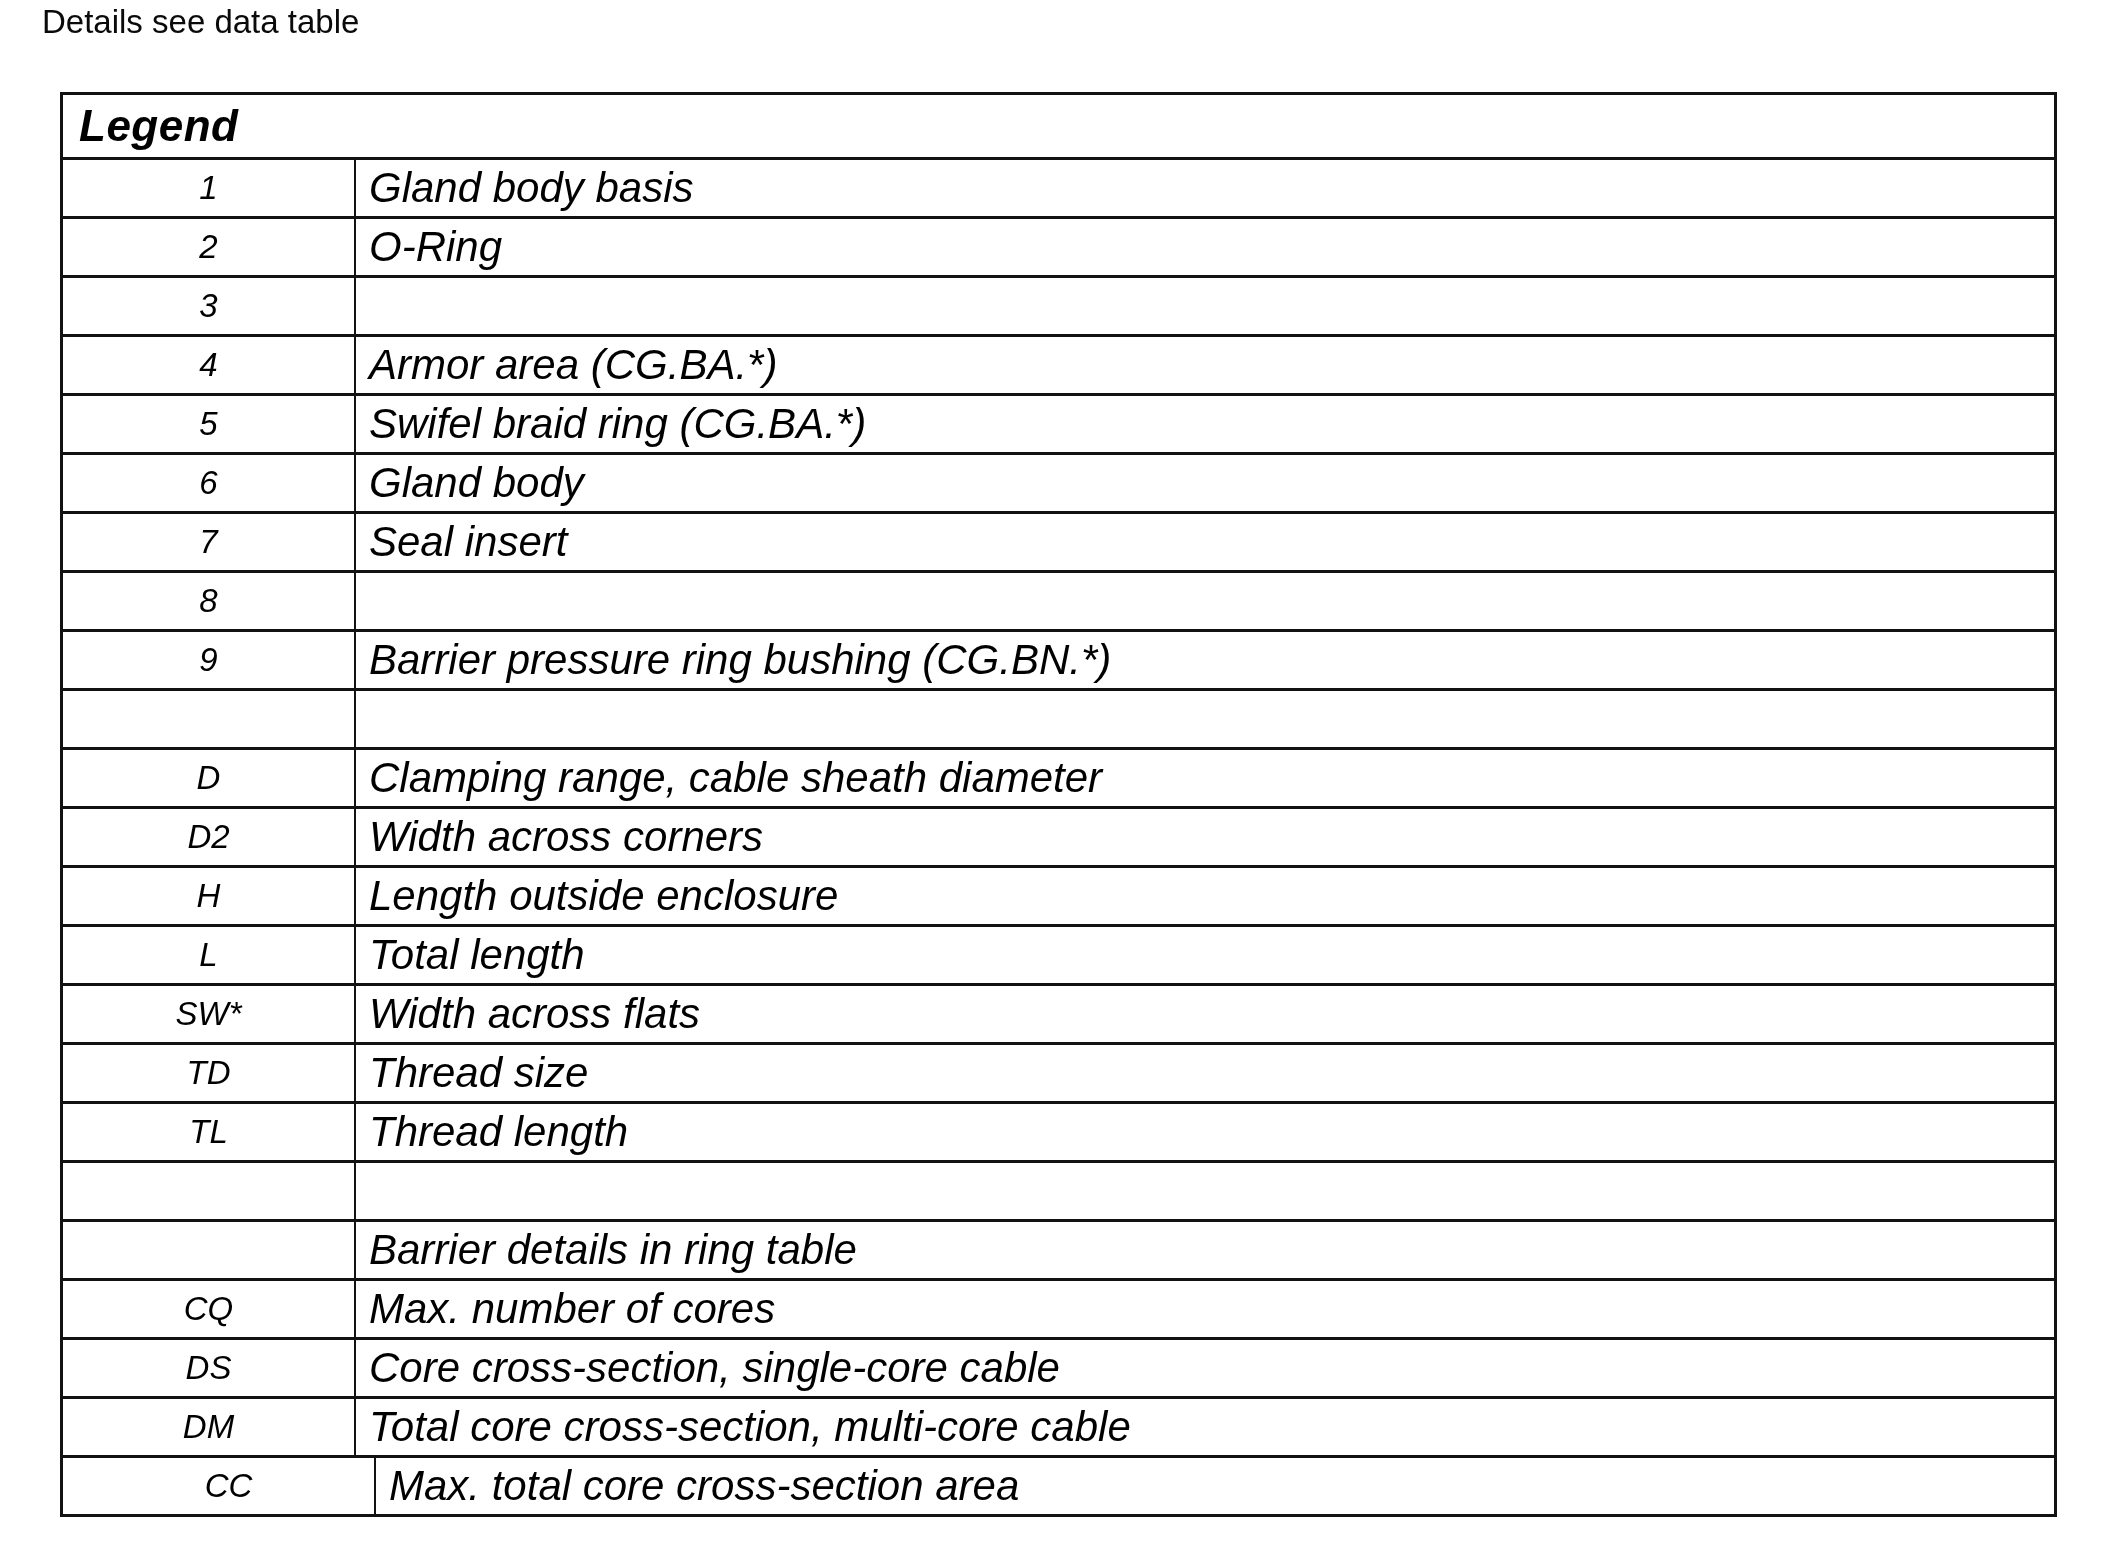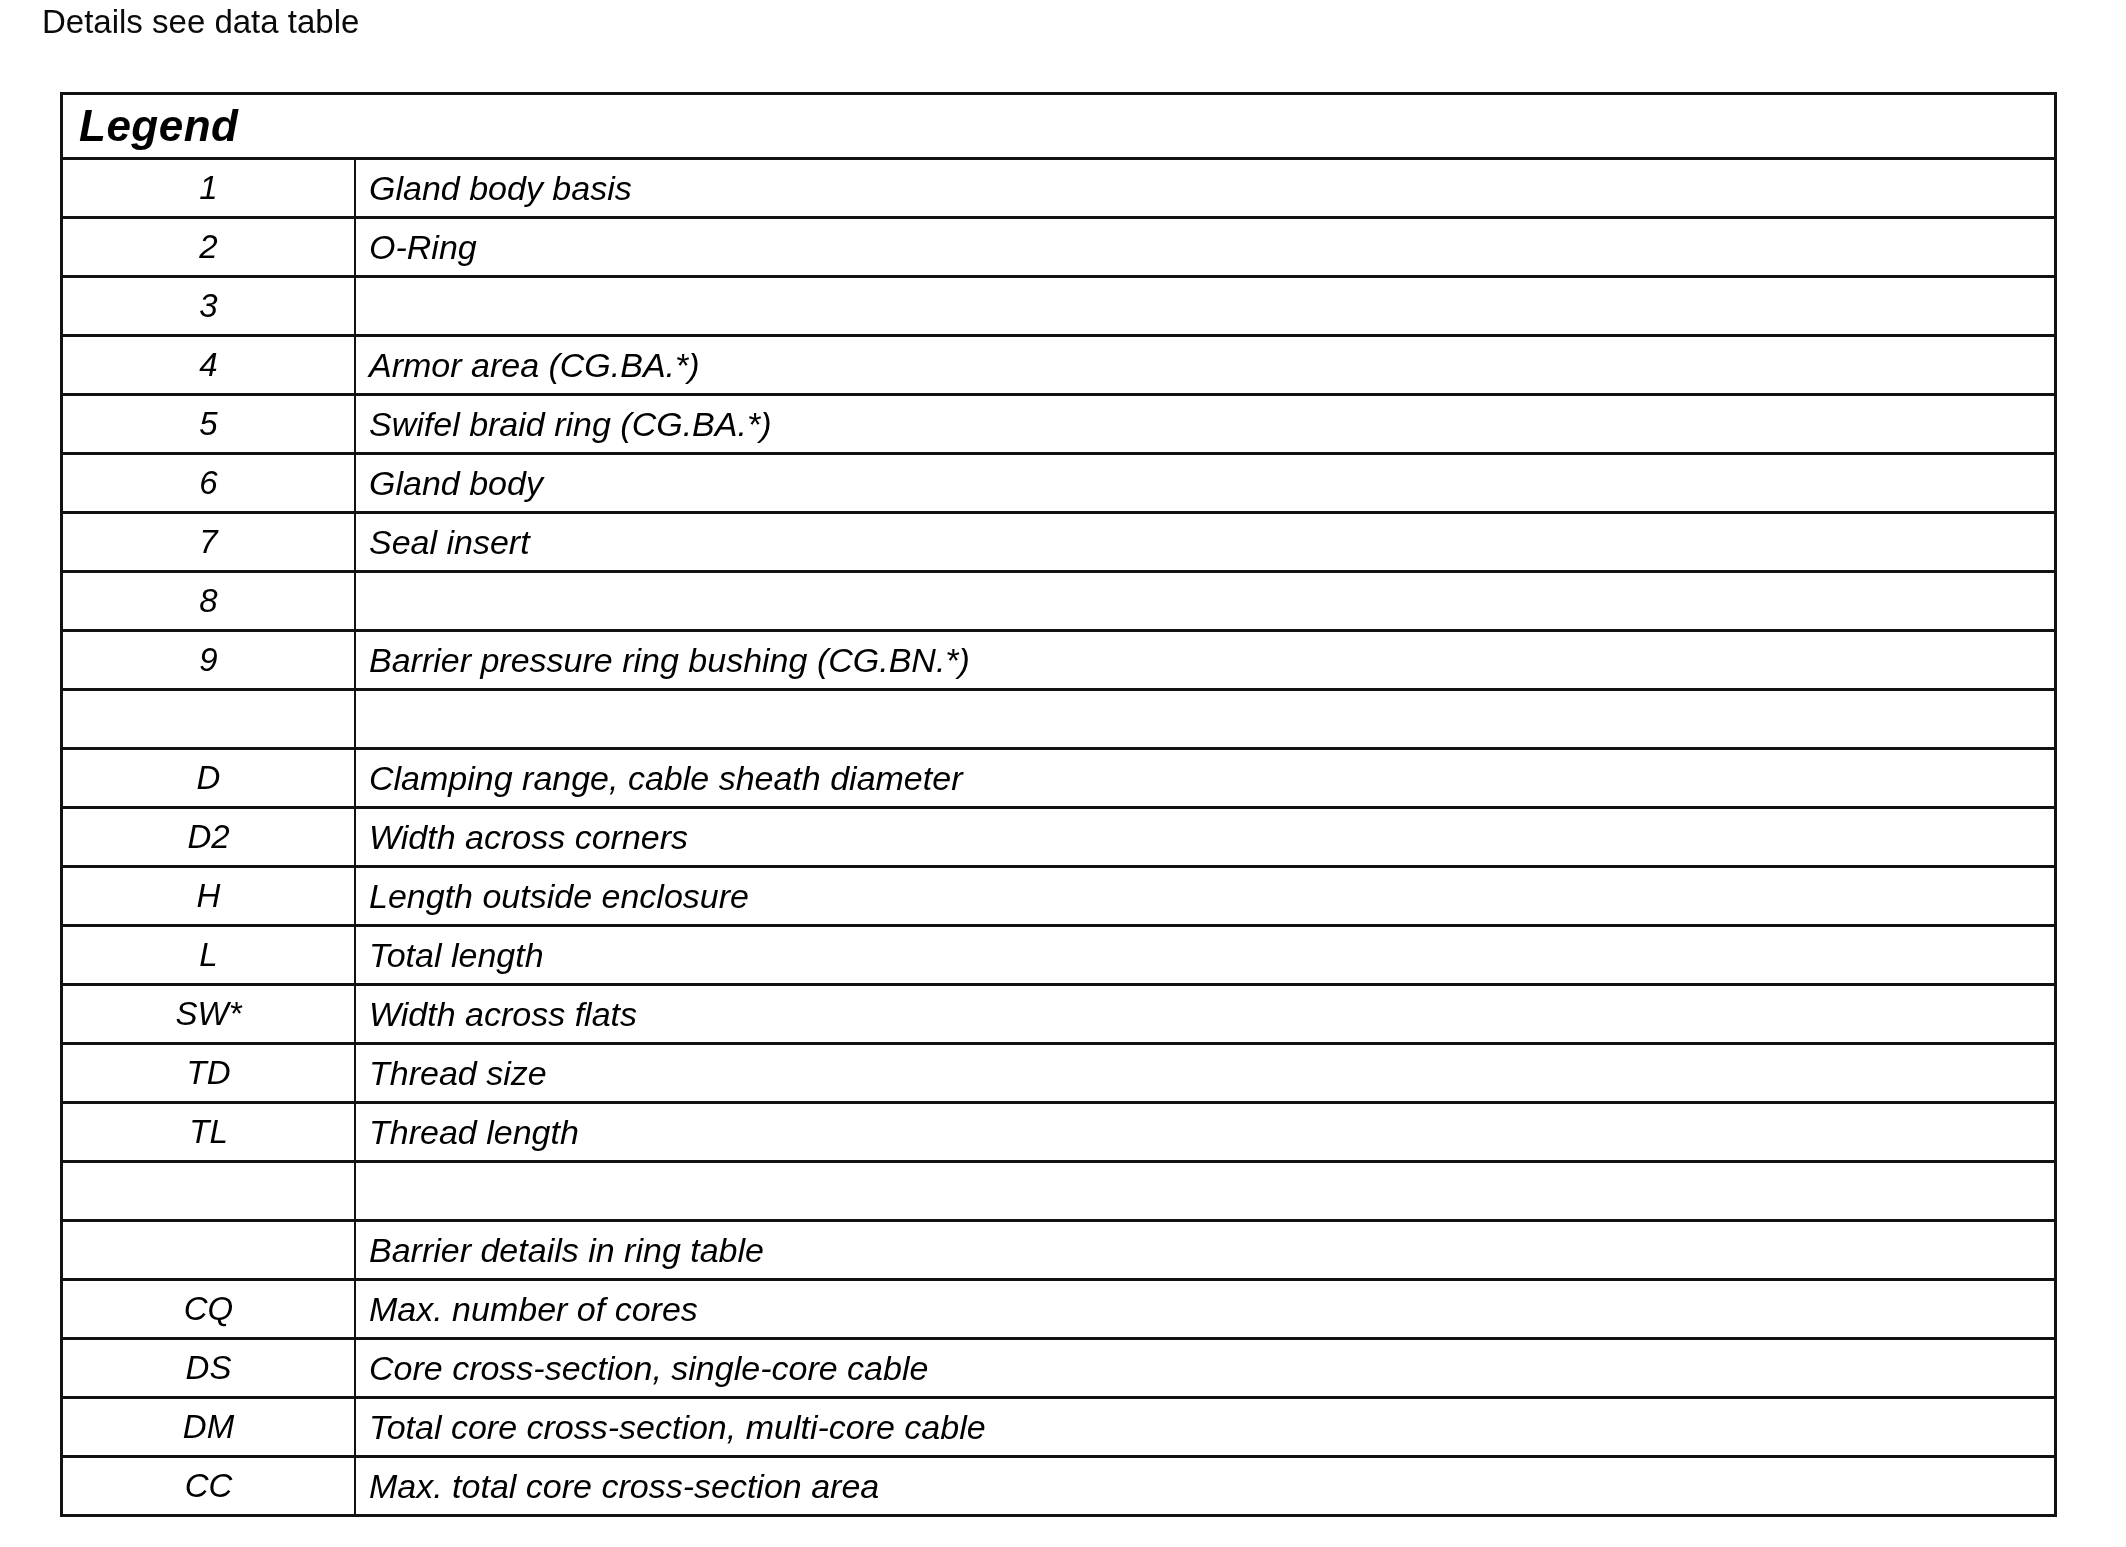--- a/index.html
+++ b/index.html
@@ -48,39 +48,40 @@
   .legend-row {
     box-sizing: border-box;
     height: 59px;
     border-bottom: 3px solid #121212;
     display: flex;
     align-items: stretch;
   }
   .legend-row:last-child {
     height: 56px;
     border-bottom: none;
+    padding-left: 20px;
   }
   .cell-code {
     box-sizing: border-box;
     flex: 0 0 293px;
     width: 293px;
     border-right: 2px solid #121212;
     display: flex;
     align-items: center;
     justify-content: center;
     font-size: 33px;
     white-space: nowrap;
   }
   .cell-desc {
     box-sizing: border-box;
     flex: 1 1 auto;
     display: flex;
     align-items: center;
     padding-left: 13px;
-    font-size: 34px;
+    font-size: 42px;
     white-space: nowrap;
   }
 </style>
 </head>
 <body>
 
 <div class="top-note">Details see data table</div>
 
 <div class="legend-table">
   <div class="legend-header">Legend</div>

